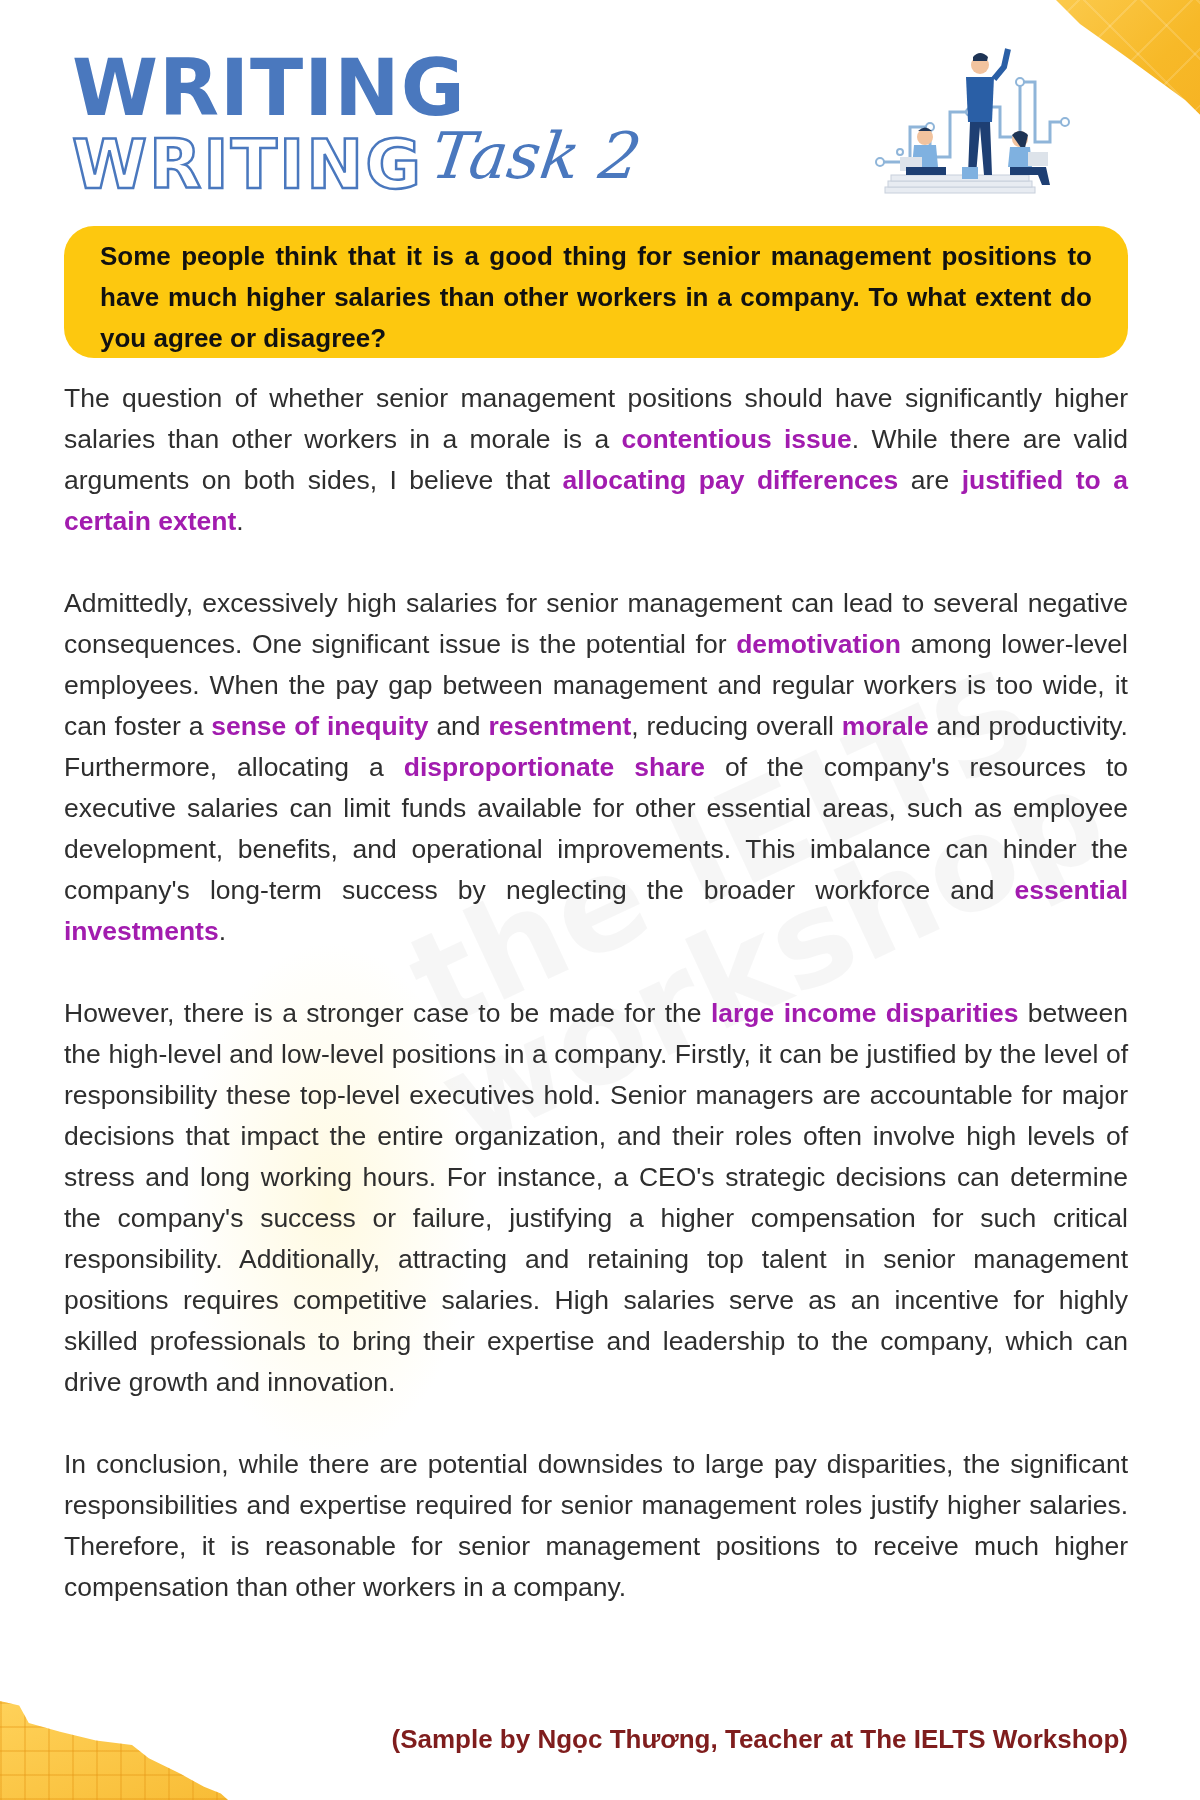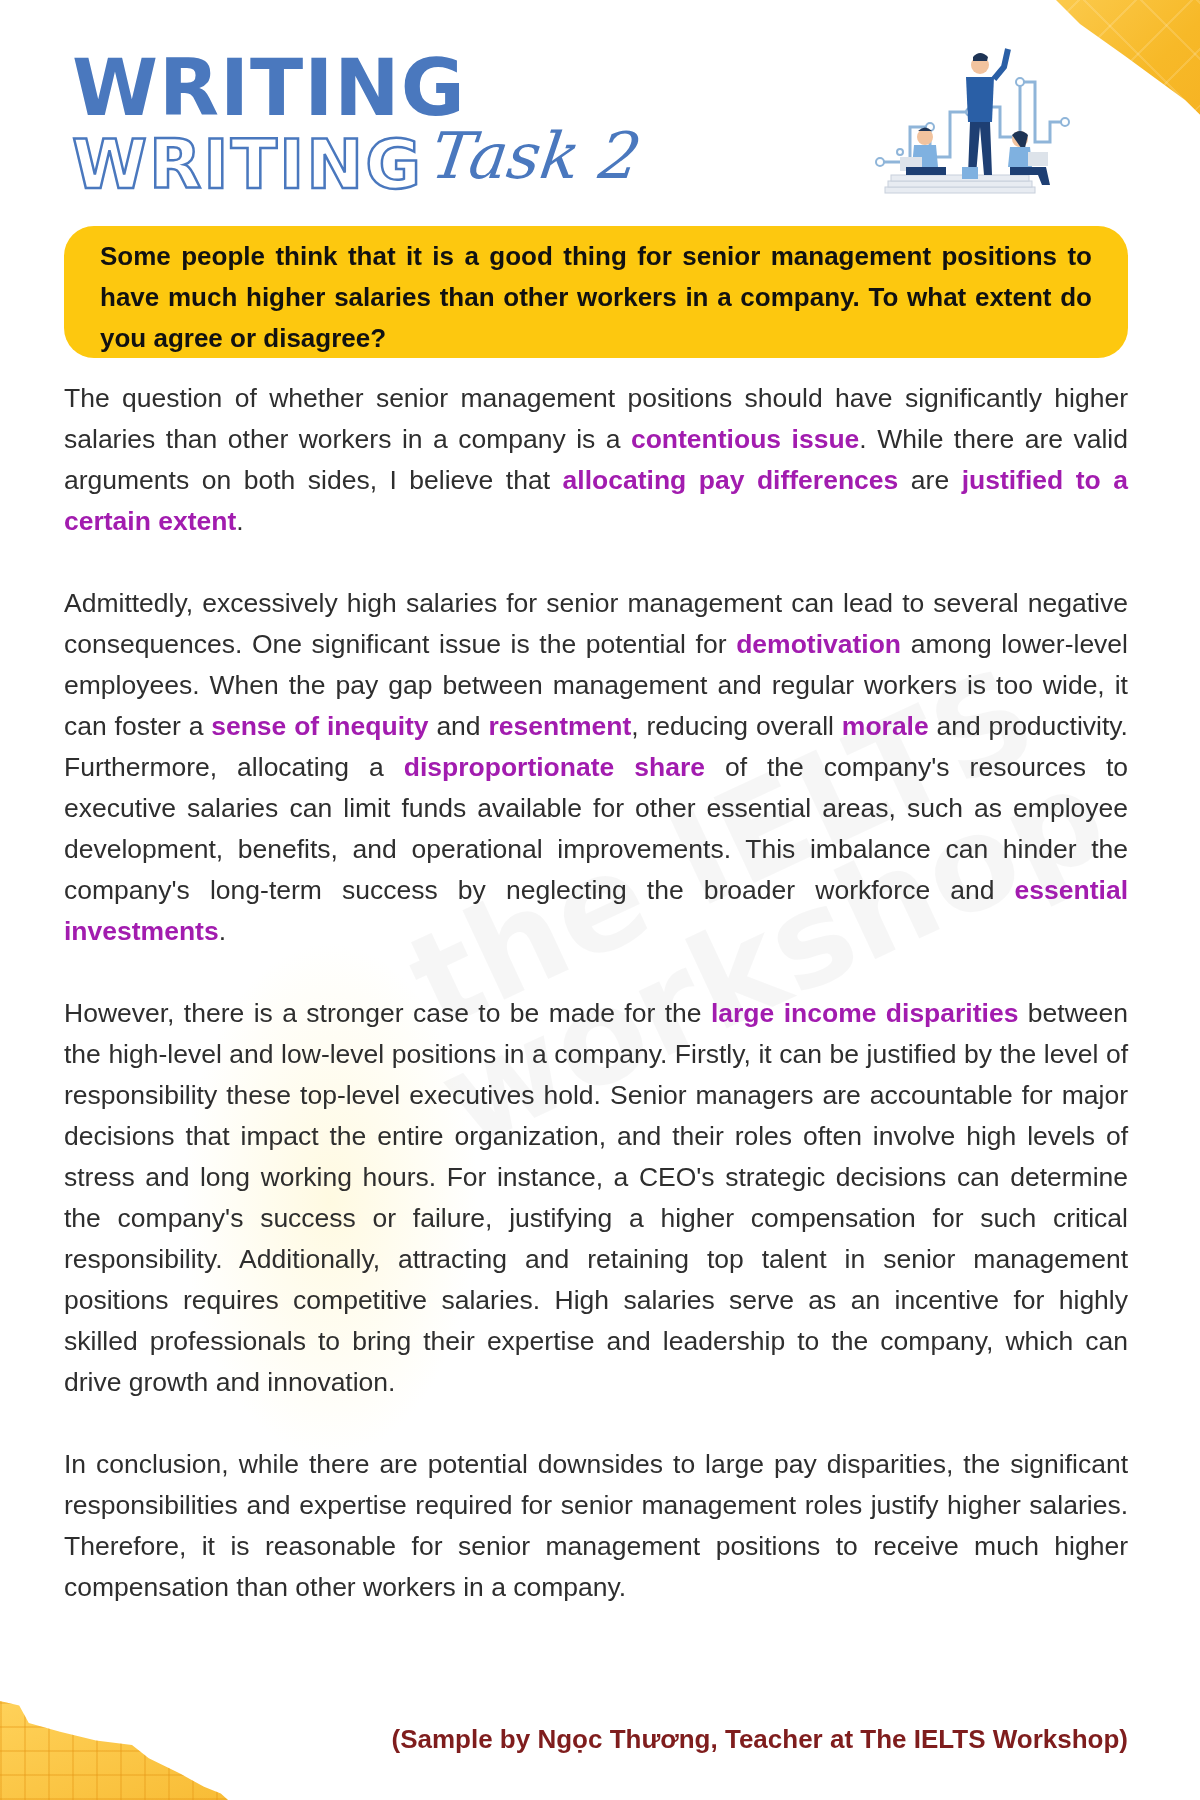--- a/index.html
+++ b/index.html
@@ -136,19 +136,19 @@
 
     <rect x="92" y="140" width="16" height="12" fill="#7fb1e0"></rect>
   </svg>
 </header>
 
 <section class="prompt">
   <span>Some people think that it is a good thing for senior management positions to have much higher salaries than other workers in a company. To what extent do you agree or disagree?</span>
 </section>
 
 <main class="essay">
-  <p class="para"><span>The question of whether senior management positions should have significantly higher salaries than other workers in a company is a </span><b>contentious issue</b><span>. While there are valid arguments on both sides, I believe that </span><b>allocating pay differences</b><span> are </span><b>justified to a certain extent</b><span>.</span></p>
+  <p class="para"><span>The question of whether senior management positions should have significantly higher salaries than other workers in a morale is a </span><b>contentious issue</b><span>. While there are valid arguments on both sides, I believe that </span><b>allocating pay differences</b><span> are </span><b>justified to a certain extent</b><span>.</span></p>
   <p class="para"><span>Admittedly, excessively high salaries for senior management can lead to several negative consequences. One significant issue is the potential for </span><b>demotivation</b><span> among lower-level employees. When the pay gap between management and regular workers is too wide, it can foster a </span><b>sense of inequity</b><span> and </span><b>resentment</b><span>, reducing overall </span><b>morale</b><span> and productivity. Furthermore, allocating a </span><b>disproportionate share</b><span> of the company's resources to executive salaries can limit funds available for other essential areas, such as employee development, benefits, and operational improvements. This imbalance can hinder the company's long-term success by neglecting the broader workforce and </span><b>essential investments</b><span>.</span></p>
   <p class="para"><span>However, there is a stronger case to be made for the </span><b>large income disparities</b><span> between the high-level and low-level positions in a company. Firstly, it can be justified by the level of responsibility these top-level executives hold. Senior managers are accountable for major decisions that impact the entire organization, and their roles often involve high levels of stress and long working hours. For instance, a CEO's strategic decisions can determine the company's success or failure, justifying a higher compensation for such critical responsibility. Additionally, attracting and retaining top talent in senior management positions requires competitive salaries. High salaries serve as an incentive for highly skilled professionals to bring their expertise and leadership to the company, which can drive growth and innovation.</span></p>
   <p class="para"><span>In conclusion, while there are potential downsides to large pay disparities, the significant responsibilities and expertise required for senior management roles justify higher salaries. Therefore, it is reasonable for senior management positions to receive much higher compensation than other workers in a company.</span></p>
 </main>
 
 <div class="credit">(Sample by Ngọc Thương, Teacher at The IELTS Workshop)</div>
 
 </body></html>

